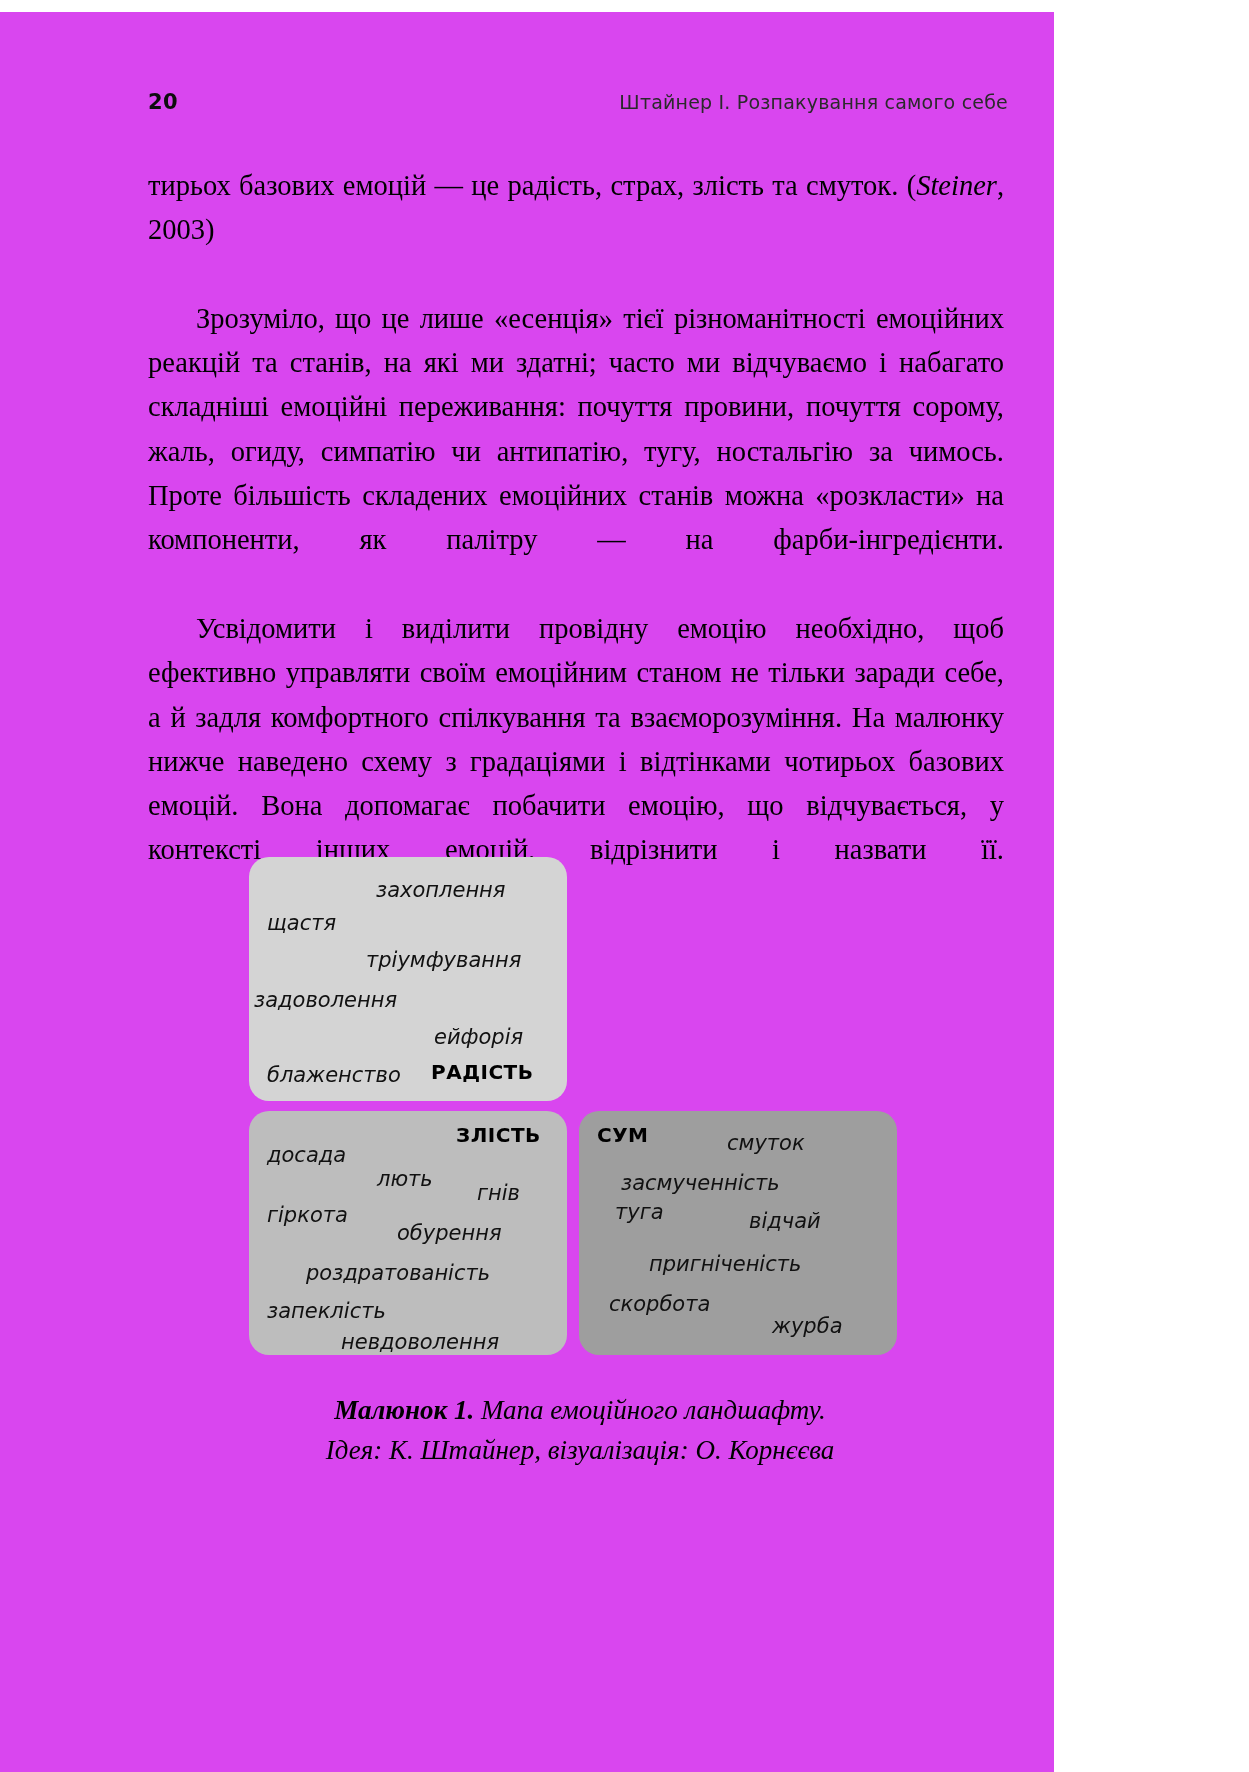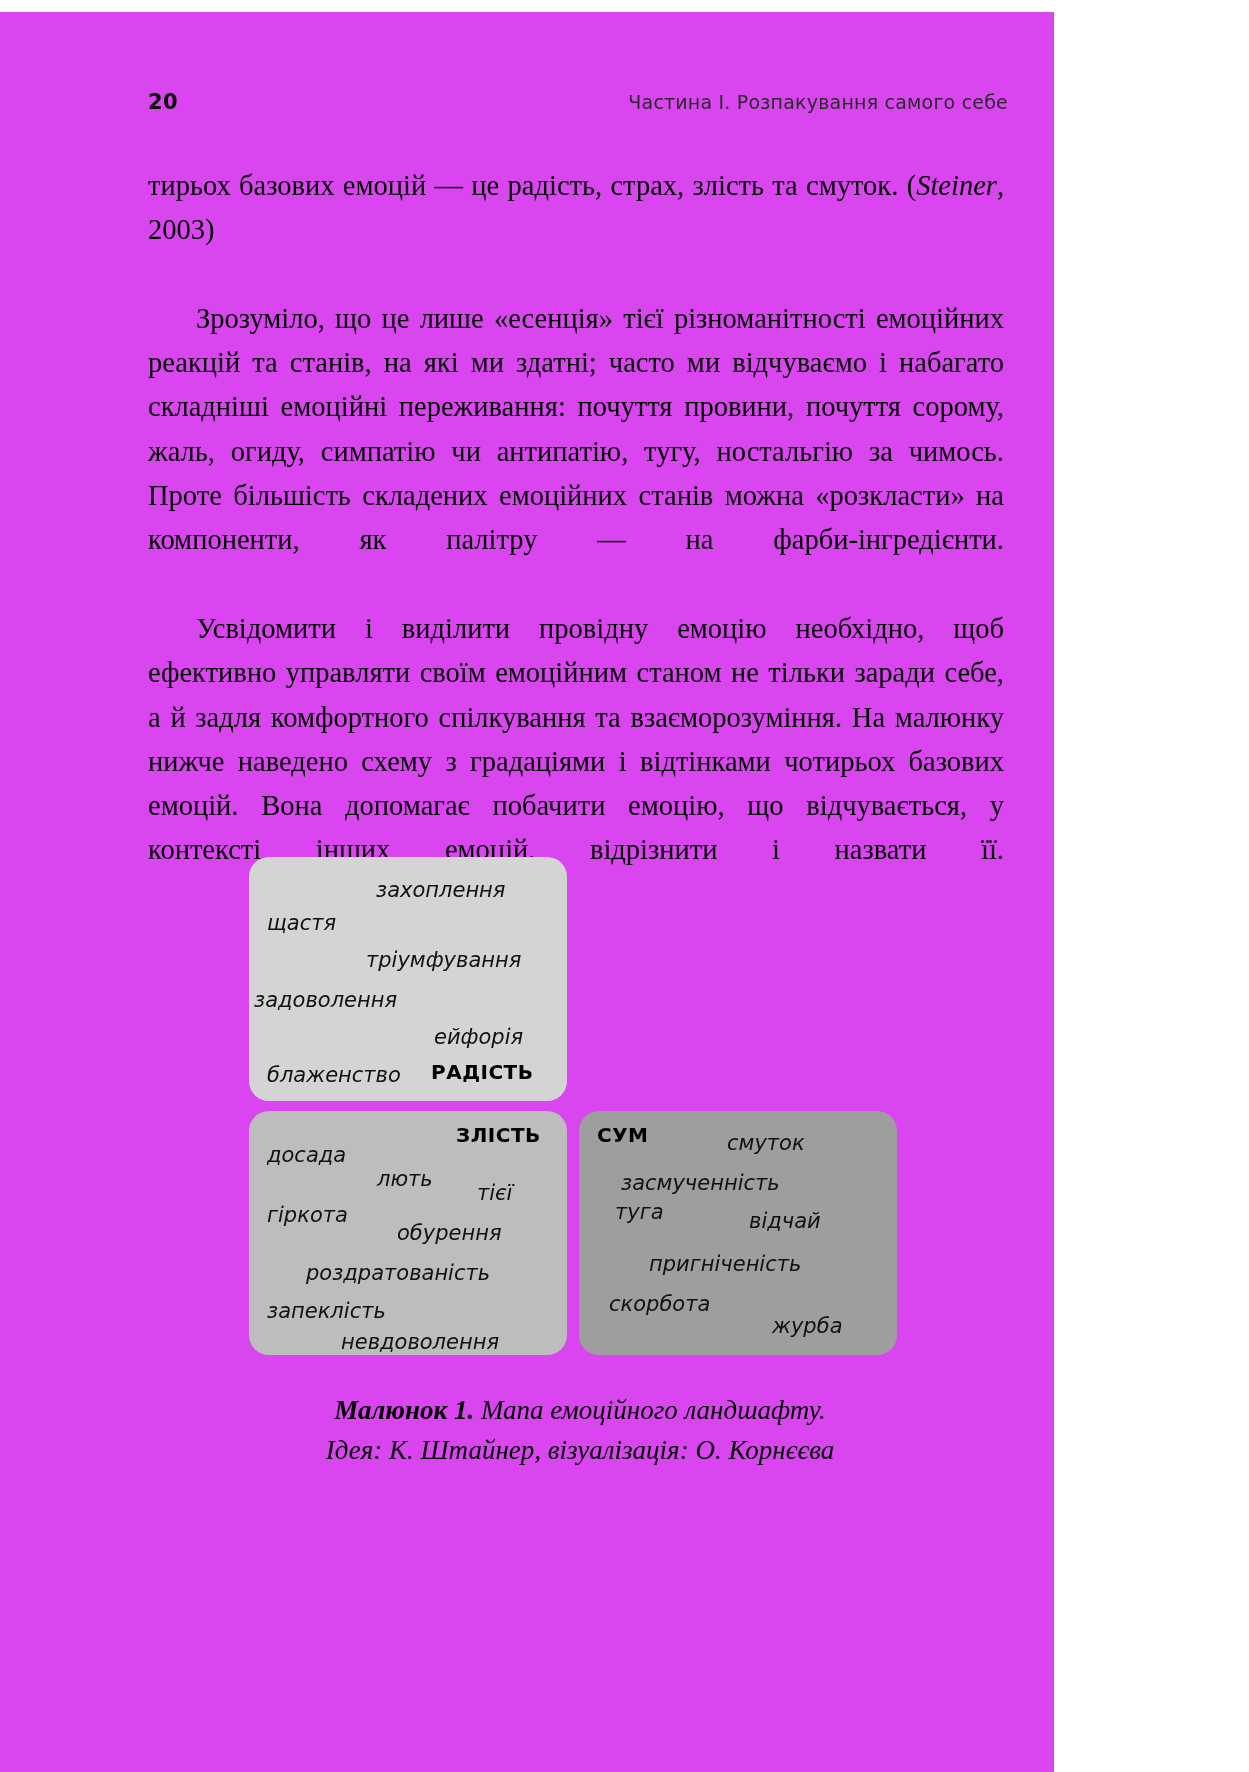--- a/index.html
+++ b/index.html
@@ -140,21 +140,21 @@
     font-style: italic;
   }
 </style>
 </head>
 <body>
 
 <div class="page">
 
   <div class="running-head">
     <span class="page-number">20</span>
-    <span class="head-title">Частина I. Розпакування самого себе</span>
+    <span class="head-title">Штайнер I. Розпакування самого себе</span>
   </div>
 
   <div class="body-text" id="body-text">
       <p class="noindent"><span>тирьох базових емоцій — це радість, страх, злість та смуток. (</span><i>Steiner</i><span>, 2003)</span></p>
       <p class="indent"><span>Зрозуміло, що це лише «есенція» тієї різноманітності емоційних реакцій та станів, на які ми здатні; часто ми відчуваємо і набагато складніші емоційні переживання: почуття провини, почуття сорому, жаль, огиду, симпатію чи антипатію, тугу, ностальгію за чимось. Проте більшість складених емоційних станів можна «розкласти» на компоненти, як палітру — на фарби-інгредієнти.</span></p>
       <p class="indent"><span>Усвідомити і виділити провідну емоцію необхідно, щоб ефективно управляти своїм емоційним станом не тільки заради себе, а й задля комфортного спілкування та взаєморозуміння. На малюнку нижче наведено схему з градаціями і відтінками чотирьох базових емоцій. Вона допомагає побачити емоцію, що відчувається, у контексті інших емоцій, відрізнити і назвати її.</span></p>
     </div>
 
   <div class="figure">
     <div class="quad-grid" id="quad-grid">
@@ -163,21 +163,21 @@
           <span class="word" style="left: 18px; top: 56px;">щастя</span>
           <span class="word" style="left: 117px; top: 93px;">тріумфування</span>
           <span class="word" style="left: 5px; top: 133px;">задоволення</span>
           <span class="word" style="left: 185px; top: 170px;">ейфорія</span>
           <span class="word" style="left: 18px; top: 208px;">блаженство</span>
           <span class="core" style="left: 182px; top: 205px;">РАДІСТЬ</span>
         </div>
       <div class="quad quad-anger" style="background: rgb(189, 189, 189);">
           <span class="word" style="left: 18px; top: 34px;">досада</span>
           <span class="word" style="left: 128px; top: 58px;">лють</span>
-          <span class="word" style="left: 228px; top: 72px;">тієї</span>
+          <span class="word" style="left: 228px; top: 72px;">гнів</span>
           <span class="word" style="left: 18px; top: 94px;">гіркота</span>
           <span class="word" style="left: 148px; top: 112px;">обурення</span>
           <span class="word" style="left: 57px; top: 152px;">роздратованість</span>
           <span class="word" style="left: 18px; top: 190px;">запеклість</span>
           <span class="word" style="left: 92px; top: 221px;">невдоволення</span>
           <span class="core" style="left: 207px; top: 14px;">ЗЛІСТЬ</span>
         </div>
       <div class="quad quad-sadness" style="background: rgb(158, 158, 158);">
           <span class="word" style="left: 148px; top: 22px;">смуток</span>
           <span class="word" style="left: 42px; top: 62px;">засмученність</span>

